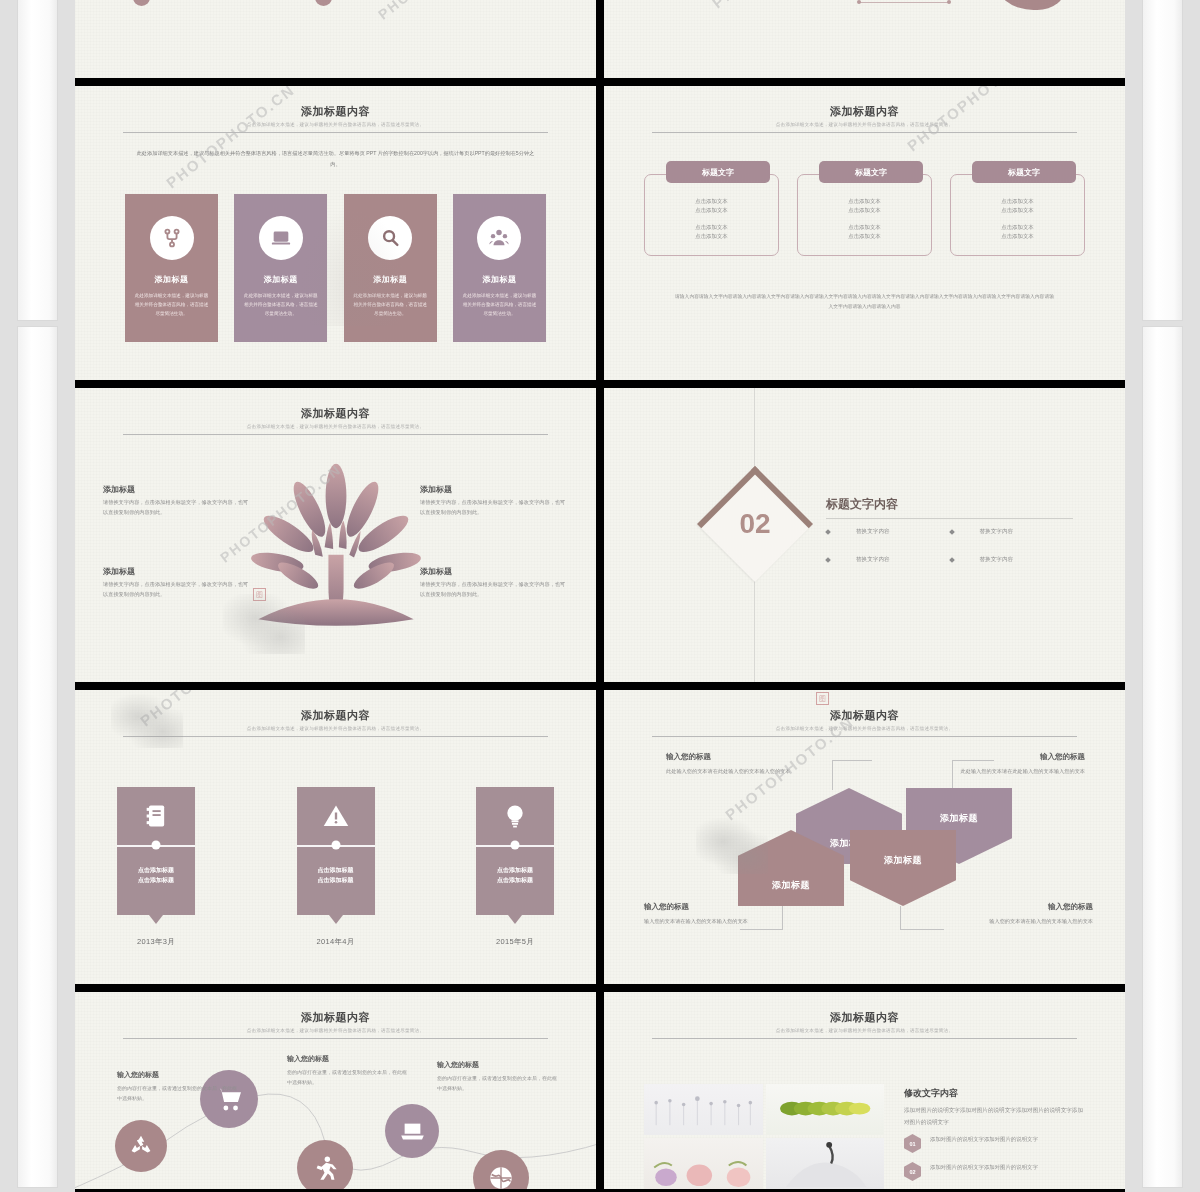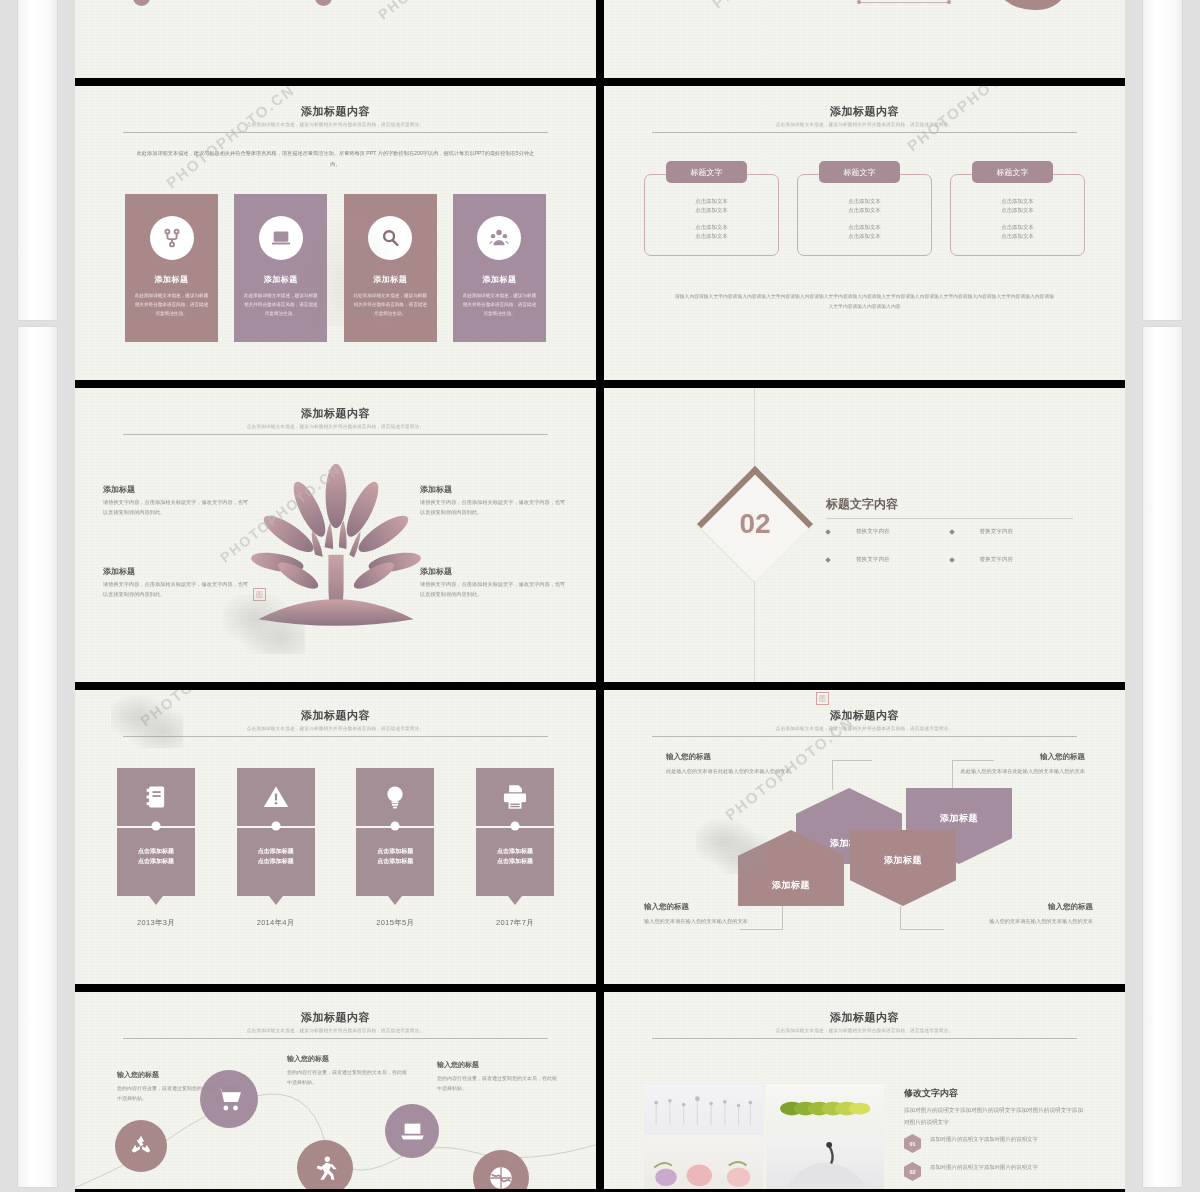--- a/index.html
+++ b/index.html
@@ -66,22 +66,22 @@
     display:flex;align-items:center;justify-content:center;
   }
   .ccard .circ svg{ width:22px; height:22px; }
   .ccard .ct{ font-size:8px; font-weight:bold; margin-top:14px; letter-spacing:.5px;}
   .ccard .cd{ font-size:4.6px; line-height:1.95; margin-top:7px; padding:0 9px; color:#f4eaea;}
 
   
   .boxrow{ position:absolute; left:40px; right:40px; top:75px; display:flex; justify-content:space-between;}
   .bbox{ width:135px; position:relative; }
   .btag{
-    position:absolute; left:22px; top:0; width:81px; height:22px;
-    background:#a78b95; border-radius:5px; color:#fff; font-size:8px; font-weight:normal;
+    position:absolute; left:22px; top:0; width:104px; height:22px;
+    background:#a78b95; border-radius:5px; color:#fff; font-size:8px; font-weight:bold;
     display:flex; align-items:center; justify-content:center; z-index:2;
   }
   .bbody{
     margin-top:13px; height:82px; border:1px solid #c8aeb4; border-radius:7px;
     display:flex; flex-direction:column; align-items:center; justify-content:center; gap:7px;
     padding-top:8px;
   }
   .bline{ font-size:5.4px; color:#8a8a8a; line-height:1.75; text-align:center;}
   .s3-sub{ position:absolute; left:0; right:0; top:190px; text-align:center; font-size:9px; font-weight:bold; color:#4a4a4a;}
   .s3-par{ position:absolute; left:70px; right:70px; top:206px; text-align:center; font-size:4.8px; color:#8d8d8d; line-height:2.1;}
@@ -110,21 +110,21 @@
   }
   .chtitle{ position:absolute; left:222px; top:108px; font-size:12px; font-weight:bold; color:#6e5f5c;}
   .chrule{ position:absolute; left:222px; right:52px; top:130px; height:1px; background:#cfcfcb;}
   .chgrid{ position:absolute; left:222px; right:52px; top:140px; display:grid; grid-template-columns:1fr 1fr; row-gap:20px;}
   .chitem{ display:flex; align-items:center; gap:26px; }
   .chitem .dot{ width:4px;height:4px;background:#8d8d8d; transform:rotate(45deg);}
   .chitem .lbl{ font-size:5.6px; color:#8d8d8d;}
 
   
   .tlrow{ position:absolute; left:42px; right:42px; top:78px; display:flex; justify-content:space-between;}
-  .tlcell{ width:78px; }
+  .tlcell{ width:78px;margin-top:19px; }
   .tlbox{ position:relative; height:128px; color:#fff; text-align:center;}
   .tlbox::after{
     content:""; position:absolute; left:50%; transform:translateX(-50%);
     bottom:-9px; border-left:7px solid transparent; border-right:7px solid transparent;
     border-top:9px solid currentColor;
   }
   .tlicon{ height:58px; display:flex; align-items:center; justify-content:center; }
   .tlicon svg{ width:28px; height:28px; }
   .tltrack{ position:absolute; left:0; right:0; top:58px; height:1.5px; background:rgba(255,255,255,.9);}
   .tldot{ position:absolute; left:50%; top:58px; width:9px;height:9px;border-radius:50%;background:#fff; transform:translate(-50%,-50%);}
@@ -494,38 +494,20 @@
             </div>
             <div class="tltrack"></div>
             <div class="tldot"></div>
             <div class="tllabel" style="white-space:pre-line">点击添加标题
 点击添加标题</div>
           </div>
           <div class="tldate">2015年5月</div>
         </div>
 
 
-        <div class="tlcell">
-          <div class="tlbox" style="background:#a58f96; color:#a58f96">
-            <div class="tlicon">
-              <svg viewBox="0 0 24 24" fill="#fff">
-                  <path d="M7 2h8l3 3v3H7z"></path>
-                  <rect x="2.5" y="9" width="19" height="7.5" rx="1.2"></rect>
-                  <rect x="6.5" y="16" width="11" height="6"></rect>
-                  <rect x="8" y="17.6" width="8" height="1.2" fill="#a58f96"></rect>
-                  <rect x="8" y="19.6" width="8" height="1.2" fill="#a58f96"></rect>
-                </svg>
-            </div>
-            <div class="tltrack"></div>
-            <div class="tldot"></div>
-            <div class="tllabel" style="white-space:pre-line">点击添加标题
-点击添加标题</div>
-          </div>
-          <div class="tldate">2017年7月</div>
-        </div>
       </div>
 
       <div class="wm" style="left:62px; top:26px; font-size:15px;">PHOTOPHOTO.CN</div>
       <div class="wm-logo" style="left:36px; top:4px; width:72px; height:54px;
            background:radial-gradient(ellipse at 38% 42%, #949494 0%, transparent 54%), radial-gradient(ellipse at 72% 70%, #949494 0%, transparent 48%);"></div>
     </div>
 
     <div class="slide">
       <div class="shead">
         <div class="t">添加标题内容</div>

